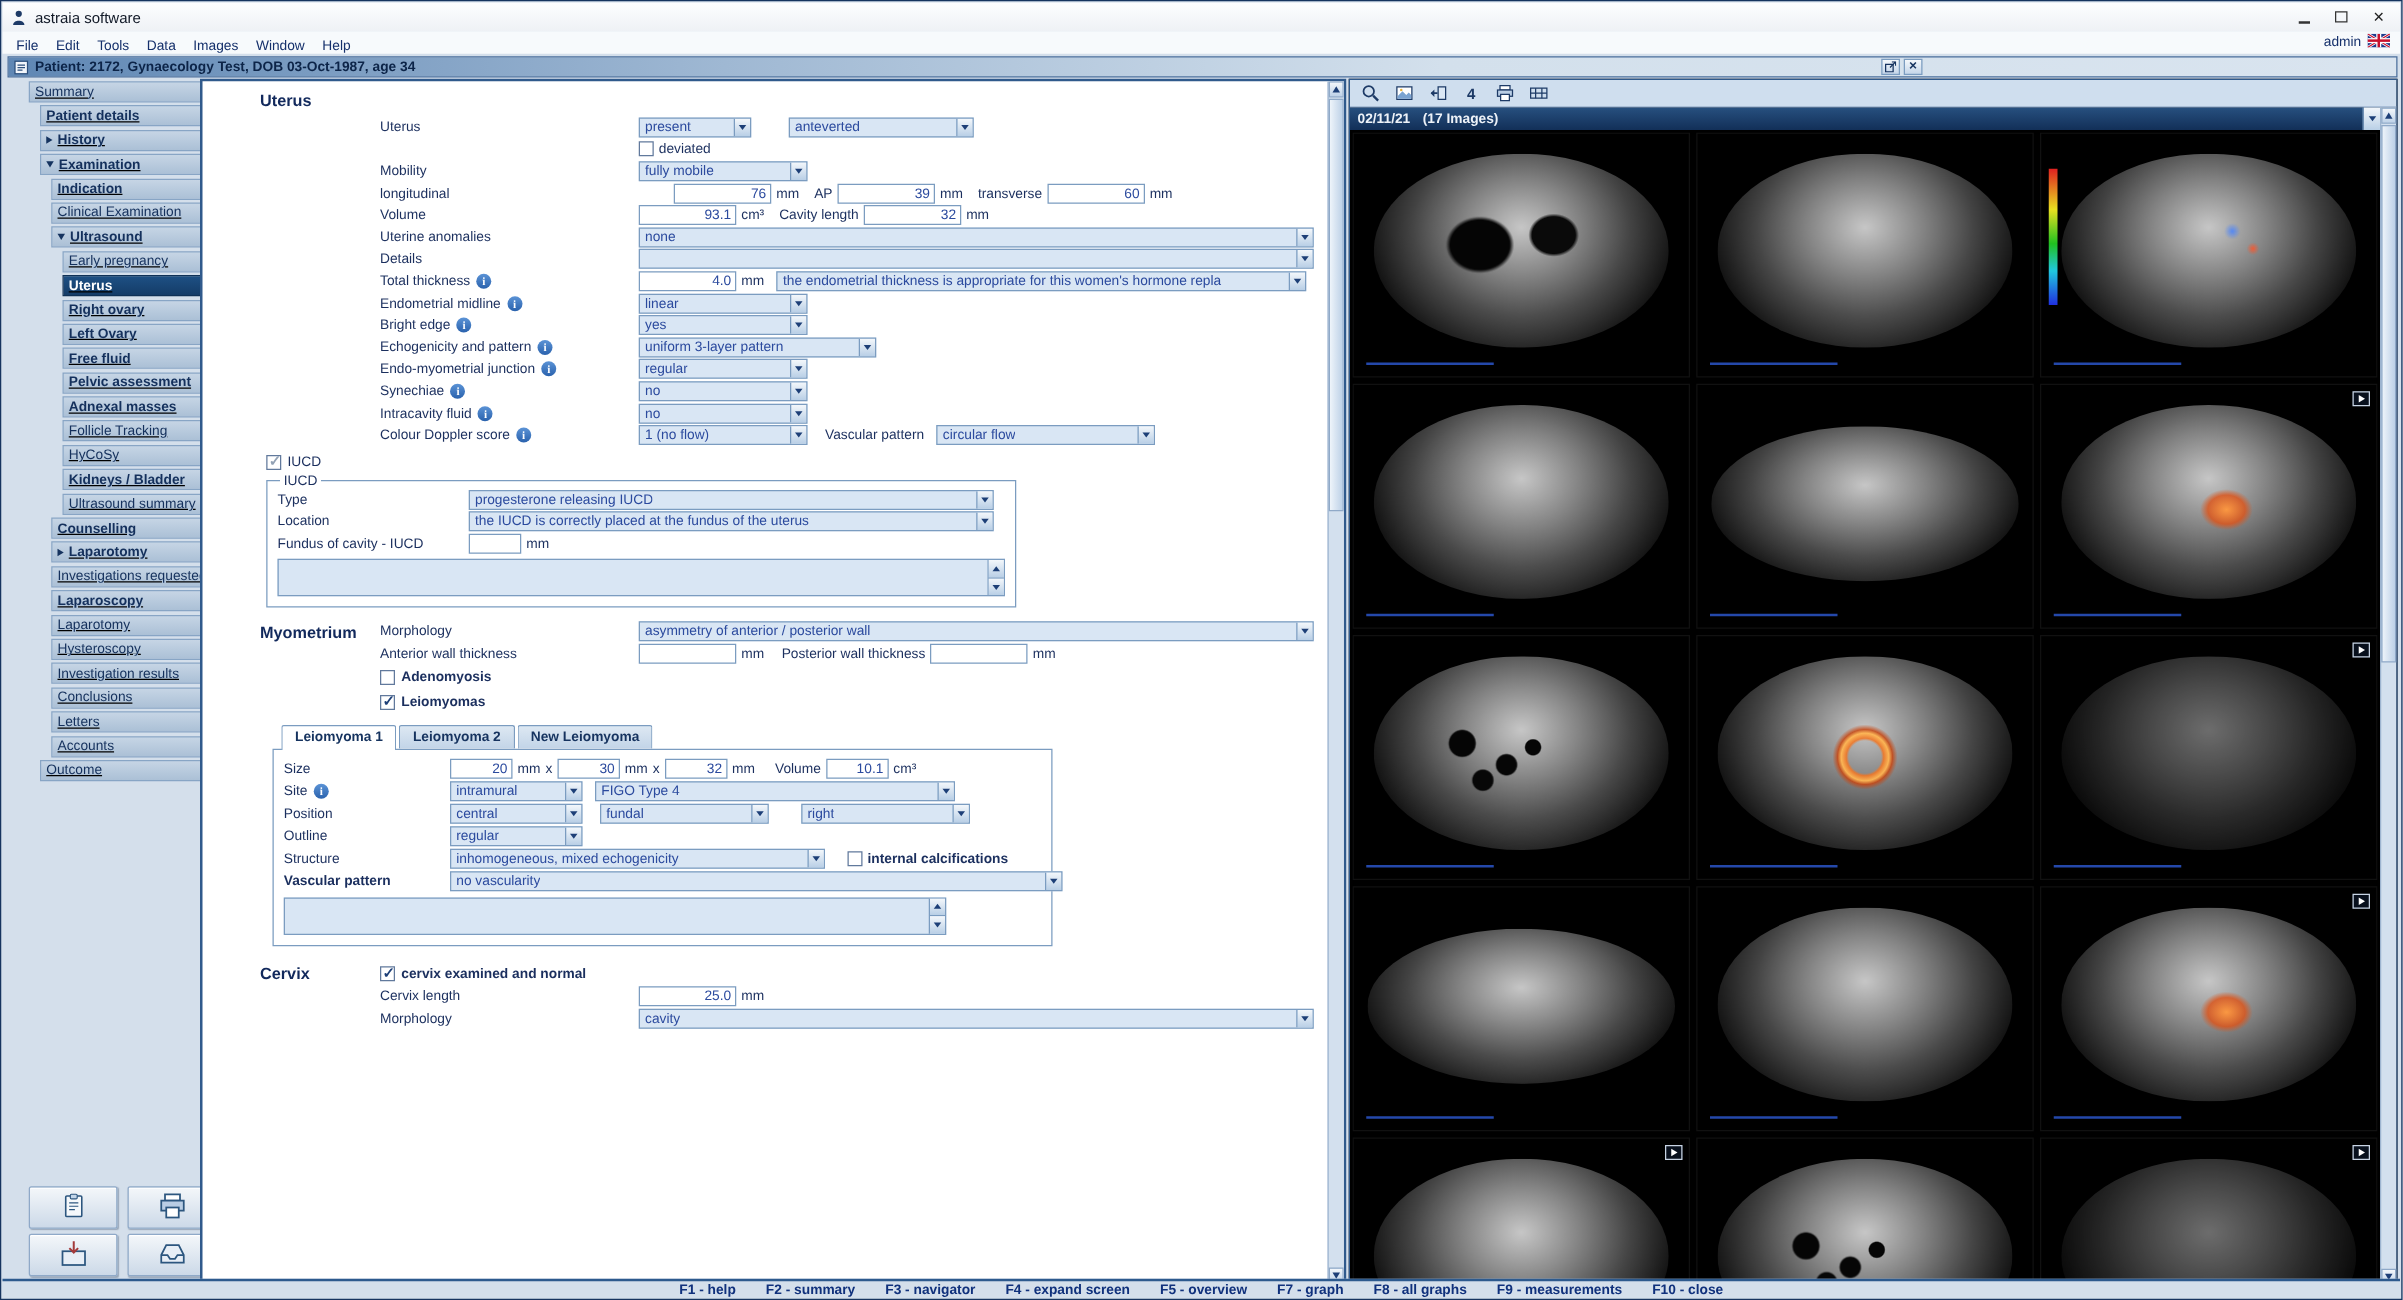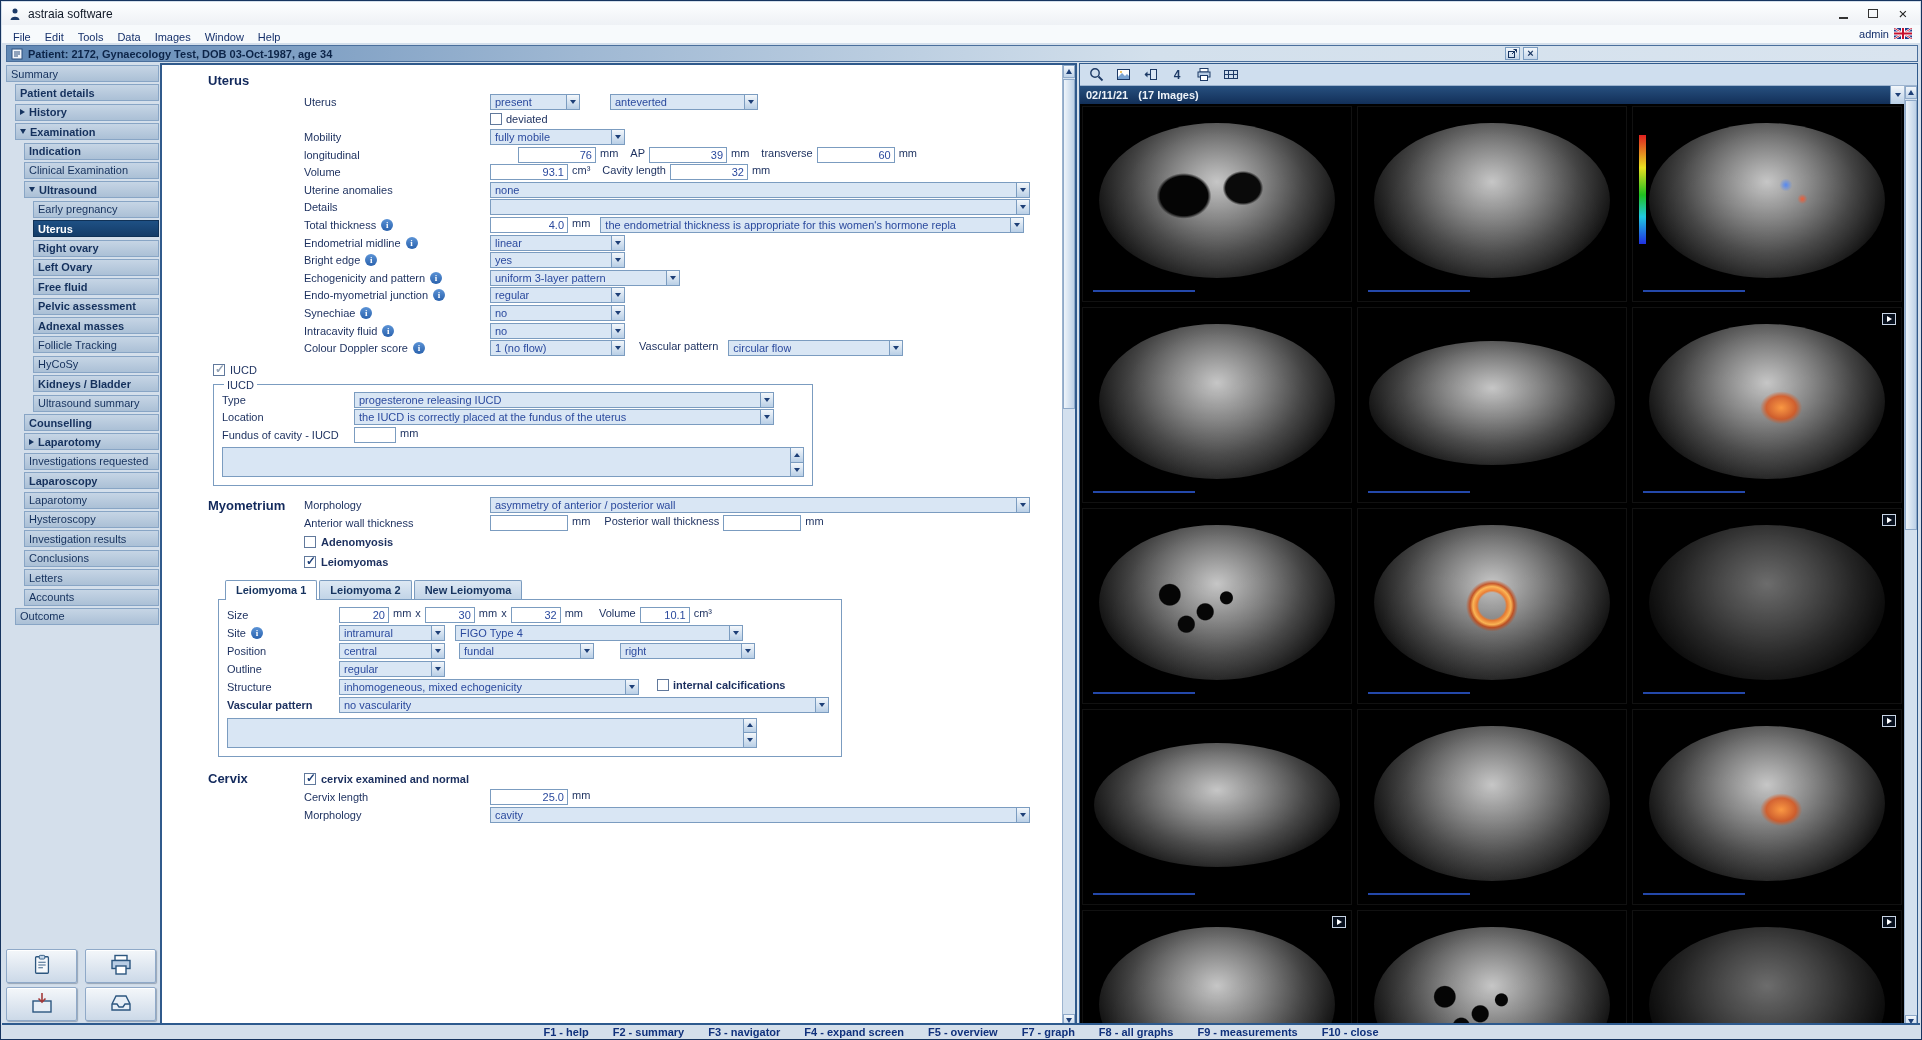--- a/index.html
+++ b/index.html
@@ -22,42 +22,42 @@
   .muser{position:absolute;right:8px;top:0;height:18px;display:flex;align-items:center;gap:5px;color:#15306b;}
 
   
   .patientbar{position:absolute;left:5px;top:44px;width:1912px;height:17px;background:linear-gradient(90deg,#5f87b4,#9fb8d3 30%,#d3e0ec 60%,#d9e4ef);display:flex;align-items:center;padding:0 4px;font-weight:bold;color:#0c2448;border:1px solid #4a6f9c;}
   .patientbar .pticon{margin-right:5px;display:flex;}
   .pbicons{position:absolute;left:1498px;top:1px;display:flex;gap:3px;}
   .pbi{width:15px;height:13px;background:linear-gradient(#f3f7fb,#c5d6ea);border:1px solid #7b9cc0;display:flex;align-items:center;justify-content:center;font-size:9px;color:#16335f;}
   .pbi-close::after{content:"×";font-size:11px;line-height:9px;color:#16335f;}
 
   
-  .sidebar{position:absolute;left:5px;top:64px;width:153px;bottom:18px;}
+  .sidebar{position:absolute;left:22px;top:64px;width:153px;bottom:18px;text-decoration:underline;}
   .nav{display:flex;align-items:center;height:17px;margin-bottom:2.4px;background:linear-gradient(#c6d5e5,#abc0d6);border:1px solid #88a5c5;color:#14305c;padding:0 4px;white-space:nowrap;overflow:hidden;}
   .nav.b{font-weight:bold;}
   .nav.sel{background:linear-gradient(#1e5084,#143c68);color:#fff;border-color:#0f3156;font-weight:bold;}
   .l0{margin-left:0;width:153px;}
   .l1{margin-left:9px;width:144px;}
   .l2{margin-left:18px;width:135px;}
   .l3{margin-left:27px;width:126px;}
   .tri-r{width:0;height:0;border-top:3.5px solid transparent;border-bottom:3.5px solid transparent;border-left:5px solid #15335f;margin-right:4px;flex:none;}
   .tri-dn{width:0;height:0;border-left:3.5px solid transparent;border-right:3.5px solid transparent;border-top:5px solid #15335f;margin-right:4px;flex:none;}
   .sbtns{position:absolute;left:0;bottom:0;width:153px;height:72px;}
   .bigbtn{position:absolute;width:71px;height:34px;background:linear-gradient(#f4f7fa,#ccd9e8);border:1px solid #8fa9c8;border-radius:2px;box-shadow:inset 0 1px 0 #fff,1px 1px 1px rgba(40,60,90,.35);display:flex;align-items:center;justify-content:center;}
 
   
   .formpane{position:absolute;left:159px;top:62px;width:917px;height:966px;background:#fff;border:2px solid #305a8c;overflow:hidden;}
   .fcontent{position:absolute;left:0;top:0;right:13px;bottom:0;overflow:hidden;padding-top:4px;}
   .fheader{margin:4px 0 5px 46px;font-size:13px;font-weight:bold;color:#12295c;}
   .frow{display:grid;grid-template-columns:96px 186px auto;align-items:center;min-height:17.6px;padding-left:46px;}
   .sec{font-weight:bold;font-size:13px;color:#12295c;}
   .lbl{color:#1b2f5e;display:flex;align-items:center;}
   .lbl .b,.cbl.b{font-weight:bold;}
-  .ctl{display:flex;gap:4px;color:#1b2f5e;}
+  .ctl{display:flex;align-items:center;gap:4px;color:#1b2f5e;margin-left:21px;}
   .unit{color:#1b2f5e;}
 
   .select{display:inline-flex;align-items:center;height:16px;background:#d9e6f4;border:1px solid #7b9cc0;position:relative;padding:0 16px 0 4px;color:#2b4a9e;white-space:nowrap;overflow:hidden;flex:none;}
   .select .st{overflow:hidden;text-overflow:ellipsis;white-space:nowrap;}
   .select .sb{position:absolute;right:0;top:0;bottom:0;width:13px;background:linear-gradient(#f3f7fb,#b9cfe6);border-left:1px solid #7b9cc0;display:flex;align-items:center;justify-content:center;}
   .select .sb::after{content:"";border-left:3.5px solid transparent;border-right:3.5px solid transparent;border-top:4.5px solid #1d3f77;}
   .inp{height:16px;border:1px solid #7b9cc0;background:#fff;color:#2b4a9e;font-size:11px;text-align:right;padding:0 3px;font-family:inherit;flex:none;}
   .cb{width:12px;height:12px;border:1px solid #61799c;background:#fff;position:relative;display:inline-block;flex:none;}
   .cb.on::after{content:"✓";position:absolute;left:1px;top:-3px;font-size:12px;font-weight:bold;color:#1d3f77;}
   .cb.gray.on::after{color:#93a2b5;}

